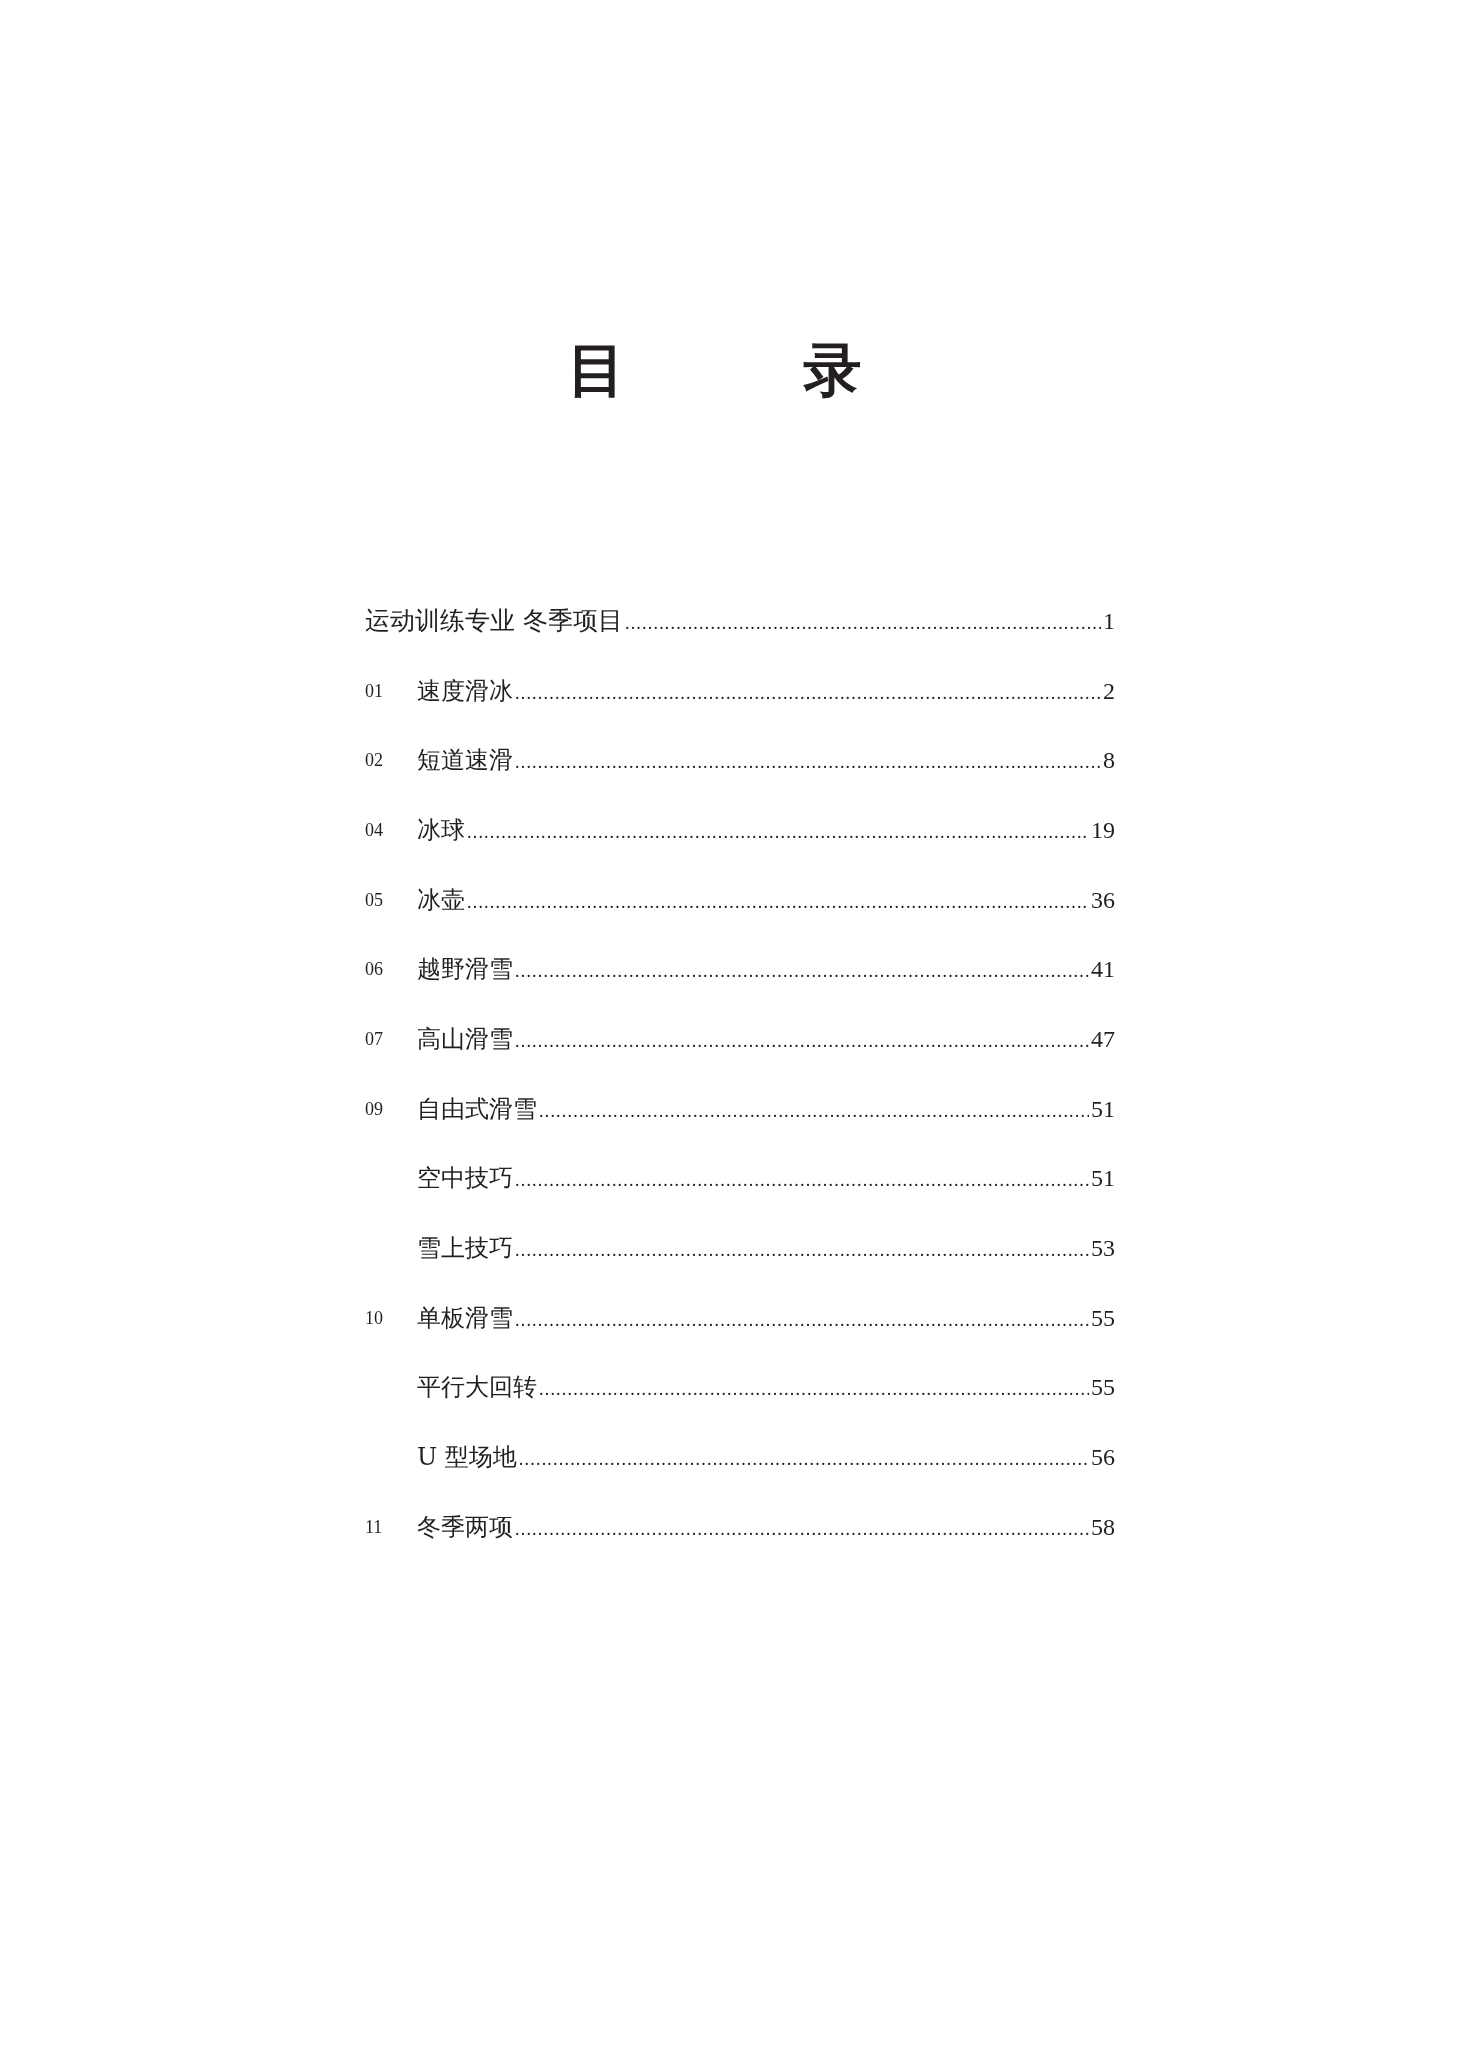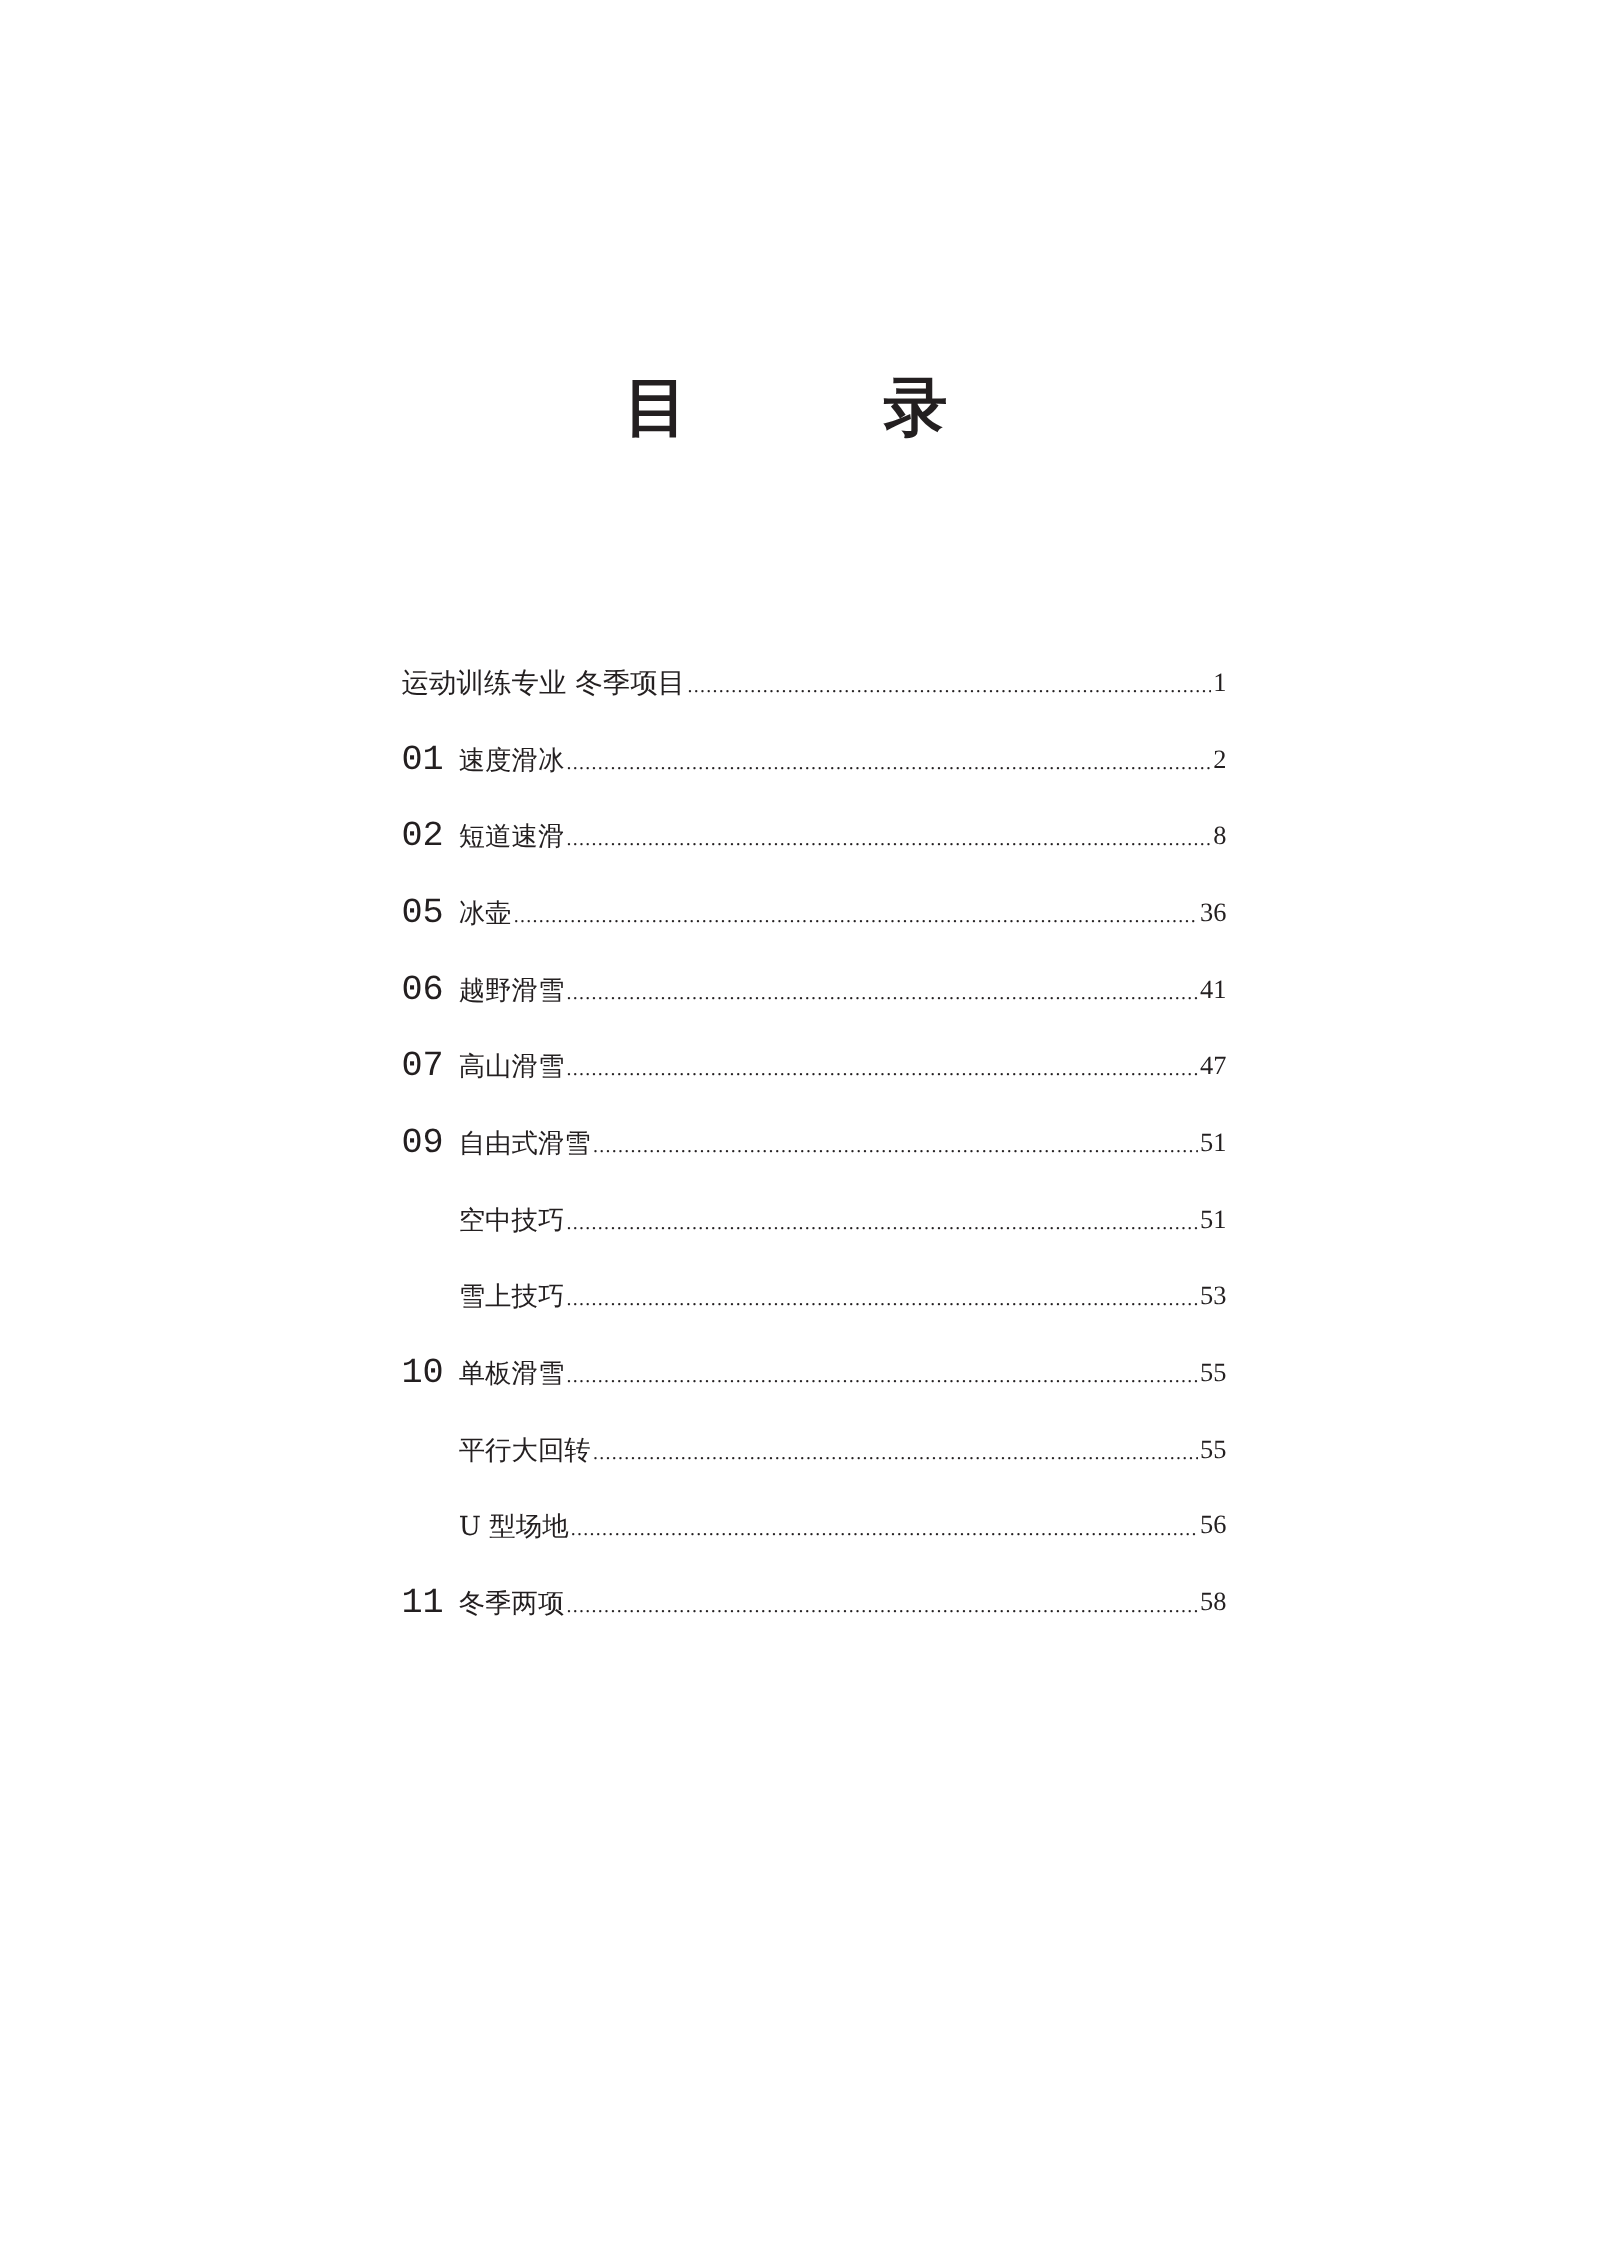--- a/index.html
+++ b/index.html
@@ -12,21 +12,21 @@
     font-family: "DejaVu Sans", "Liberation Sans", sans-serif;
     font-size: 58px; font-weight: bold; letter-spacing: 60px; line-height: 80px;
     padding-left: 32px; box-sizing: border-box;
   }
   .toc { position: absolute; left: 365px; top: 586px; width: 750px; }
   .row {
     position: relative; height: 69.7px; display: flex; align-items: center;
     font-size: 24px; line-height: 38px;
   }
   .row.head { font-family: "DejaVu Sans", "Liberation Sans", sans-serif; font-size: 25px; }
-  .num { width: 52px; flex: 0 0 52px; font-family: Liberation Mono, monospace; font-size: 32px; }
+  .num { width: 52px; flex: 0 0 52px; font-family: Liberation Serif, serif; font-size: 18px; }
   .label { white-space: nowrap; flex: 0 0 auto; }
   .dots {
     flex: 1 1 auto; overflow: hidden; white-space: nowrap; margin: 0 2px;
     font-family: "Liberation Serif", serif; font-size: 18px; letter-spacing: 1.2px;
     position: relative; top: 2px;
   }
   .dots::before { content: "........................................................................................................................................................................................................................................"; }
   .page { flex: 0 0 auto; font-family: "Liberation Serif", serif; font-size: 24px; text-align: right; }
 </style>
 </head>
@@ -45,20 +45,26 @@
     <span class="num">01</span>
     <span class="label">速度滑冰</span>
     <span class="dots"></span>
     <span class="page">2</span>
   </div>
   <div class="row">
     <span class="num">02</span>
     <span class="label">短道速滑</span>
     <span class="dots"></span>
     <span class="page">8</span>
+  </div>
+  <div class="row">
+    <span class="num">04</span>
+    <span class="label">冰球</span>
+    <span class="dots"></span>
+    <span class="page">19</span>
   </div>
   <div class="row">
     <span class="num">05</span>
     <span class="label">冰壶</span>
     <span class="dots"></span>
     <span class="page">36</span>
   </div>
   <div class="row">
     <span class="num">06</span>
     <span class="label">越野滑雪</span>

